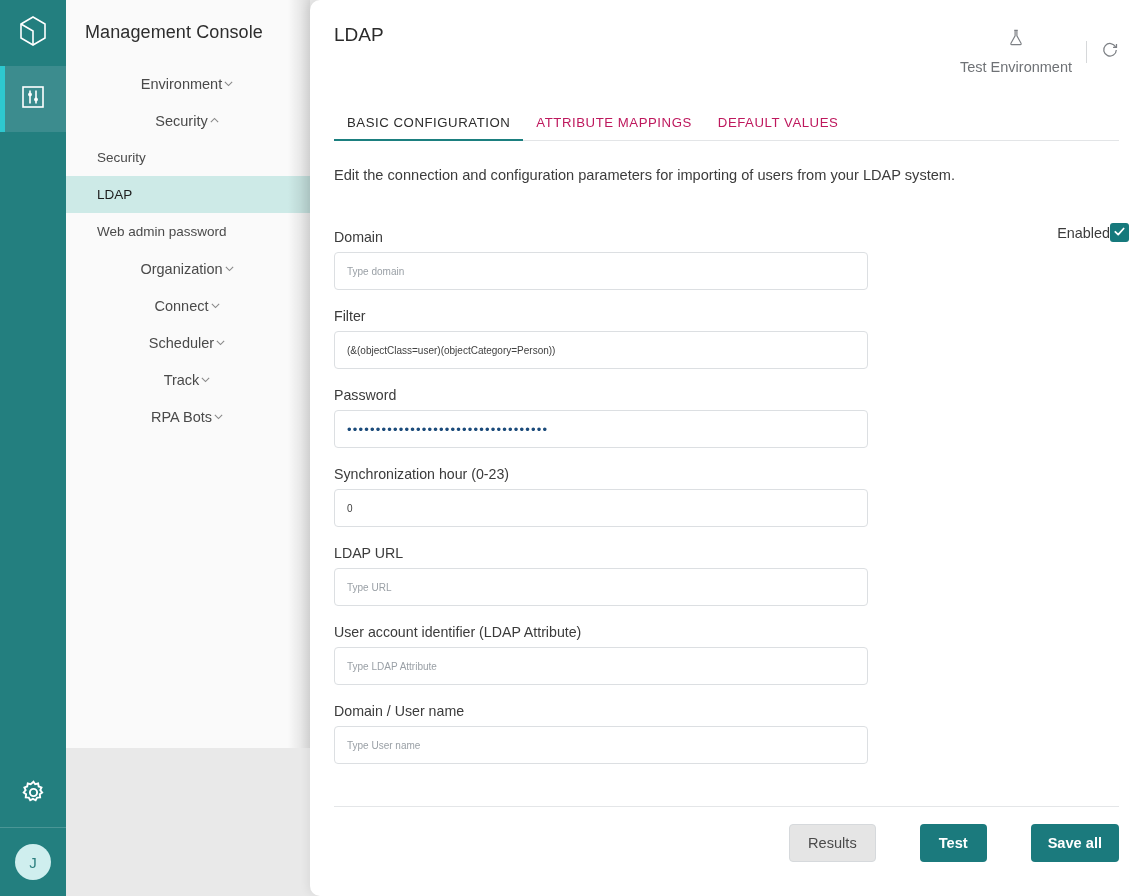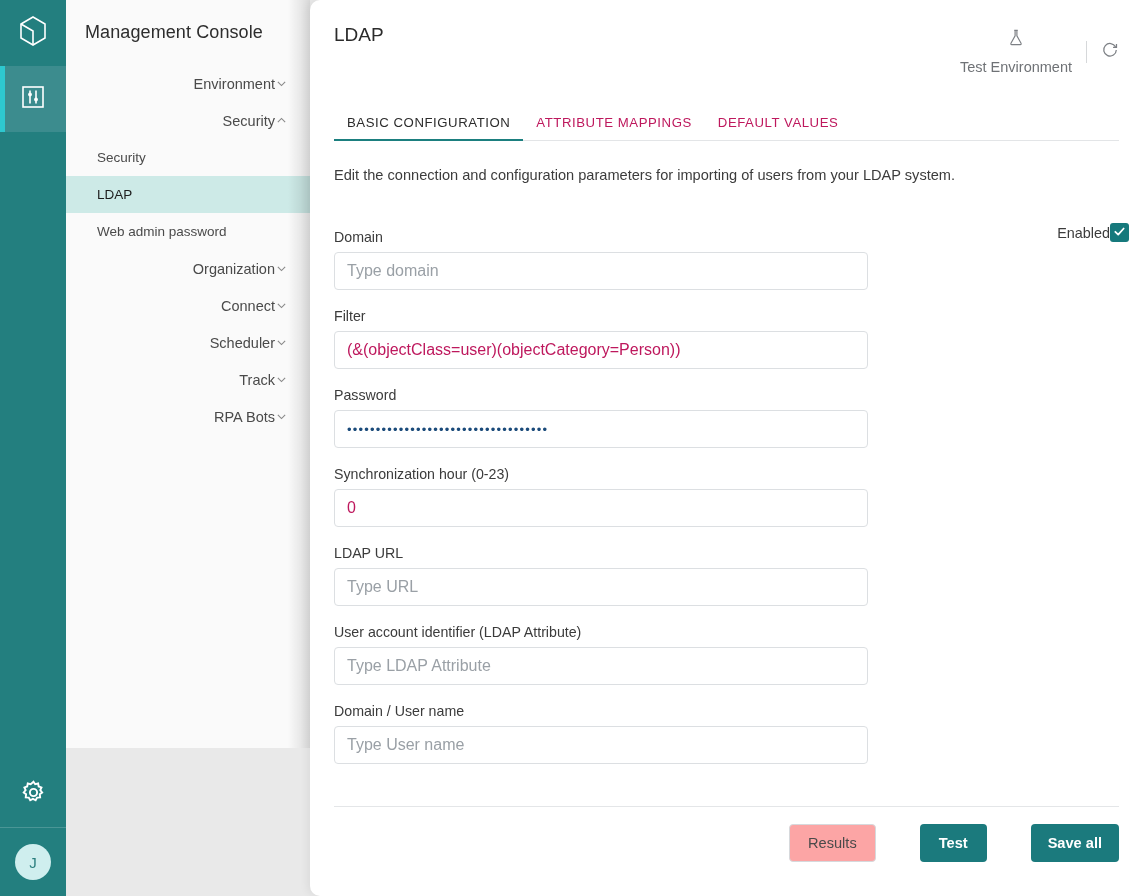--- a/index.html
+++ b/index.html
@@ -54,21 +54,21 @@
     background: linear-gradient(to right, rgba(0,0,0,0), rgba(0,0,0,.13));
     pointer-events:none;
   }
   .console-title {
     font-size: 18px; color: #2d2d2d; font-weight: 400;
     padding: 22px 0 0 19px; letter-spacing: .1px;
   }
   .nav-list { margin-top: 22px; }
   .nav-group {
     height: 37px;
-    display: flex; align-items: center; justify-content: flex-end;
+    display: flex; align-items: center; justify-content: center;
     padding: 0 22px 0 22px;
     font-size: 14.5px; color: #4a4a4a; cursor: pointer;
   }
   .nav-sub {
     height: 37px; display: flex; align-items: center;
     padding-left: 31px; font-size: 13.5px; color: #4a4a4a; cursor: pointer;
   }
   .nav-sub.active { background: #cdeae7; color: #1d1d1d; }
   .chev { width: 13px; height: 13px; color: #8a8a8a; flex: 0 0 auto; }
 
@@ -123,21 +123,21 @@
     width: 1px; background: #e4e6e8; margin-left: 15px;
     align-self: stretch; height: 563px;
   }
   .field { margin-bottom: 18px; }
   .field label {
     display: block; font-size: 14.2px; color: #3b3b3b; margin-bottom: 7px;
   }
   .field input {
     width: 534px; height: 38px;
     border: 1px solid #dcdfe2; border-radius: 4px;
-    padding: 0 12px; font-size: 16px; color: #be185d;
+    padding: 0 12px; font-size: 10px; color: #404040;
     font-family: "Liberation Sans", sans-serif;
     background: #fff; outline: none;
   }
   .field input::placeholder { color: #9aa0a6; }
   .field input.pwd { letter-spacing: 1.2px; color: #1a4a7a; font-size: 13px; }
 
   .enabled-row {
     display: flex; align-items: center; justify-content: flex-end;
     width: 208px;
   }
@@ -157,21 +157,21 @@
     position: absolute; right: 24px; top: 824px;
     display: flex; gap: 12px; align-items: center;
   }
   .btn {
     height: 38px; min-width: 66px; padding: 0 18px;
     border-radius: 4px; font-size: 14.6px;
     display: flex; align-items: center; justify-content: center;
     cursor: pointer; border: 1px solid transparent;
     font-family: "Liberation Sans", sans-serif;
   }
-  .btn-ghost { background: #fca5a5; border-color: #d6d9dc; color: #4a4a4a; }
+  .btn-ghost { background: #e5e5e5; border-color: #d6d9dc; color: #4a4a4a; }
   .btn-primary { background: #1b7a7d; color: #fff; font-weight: bold; margin-left: 32px; }
   .btn-primary.wide { padding: 0 16px; }
 </style>
 </head>
 <body>
 
 <div id="app">
 
   <div class="rail">
 

